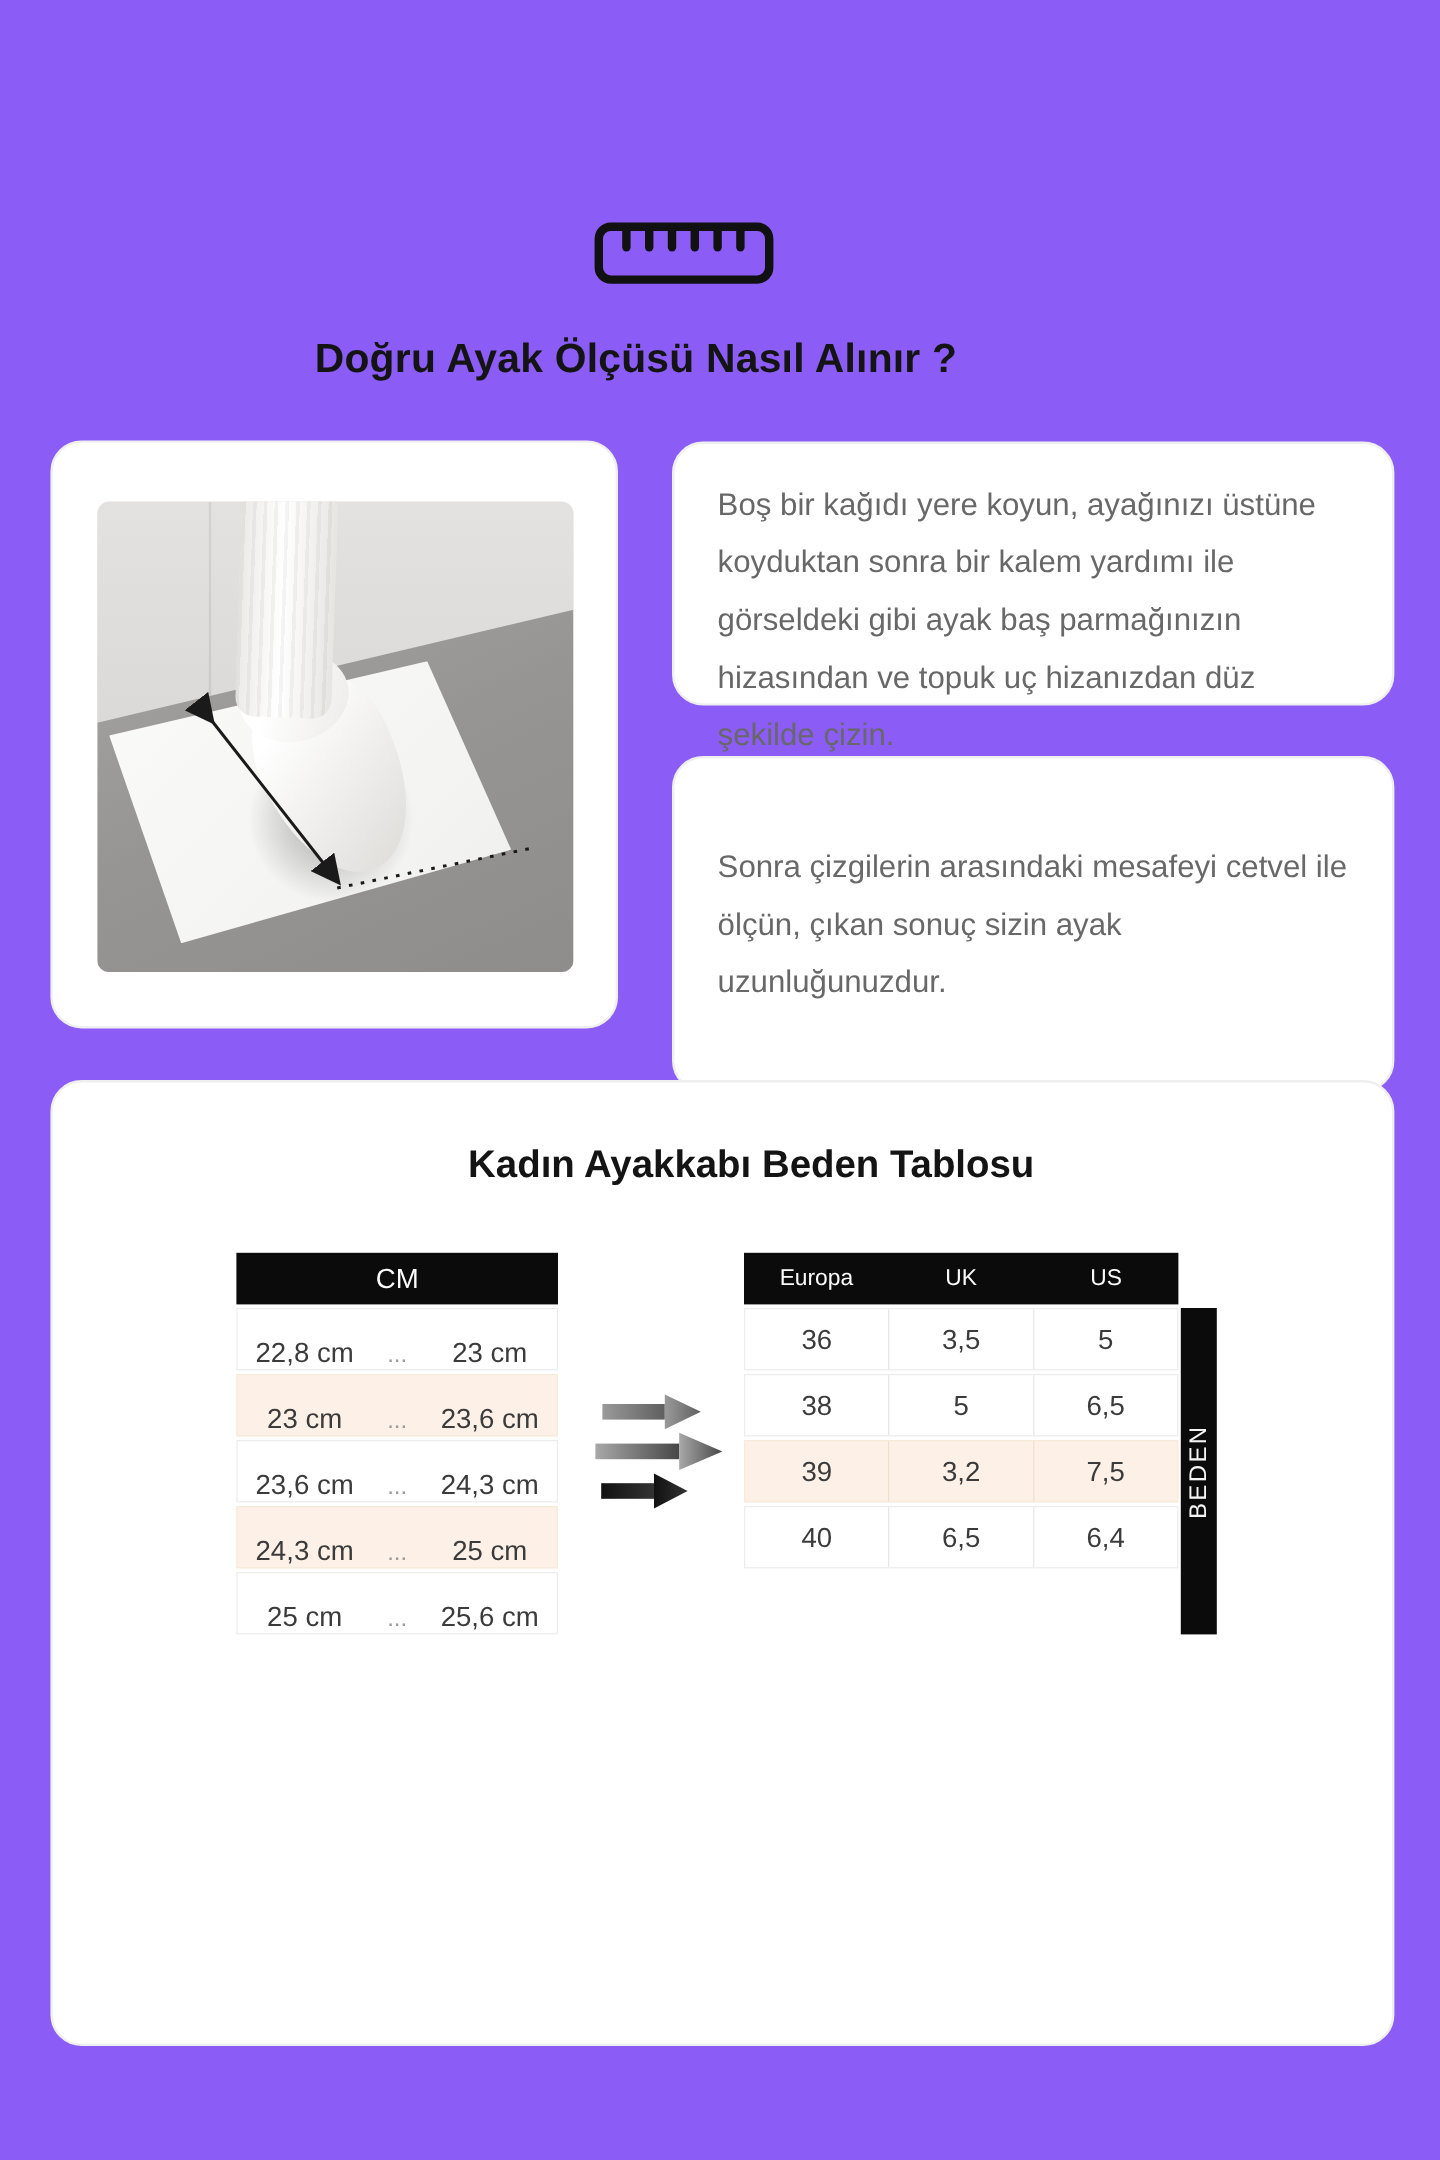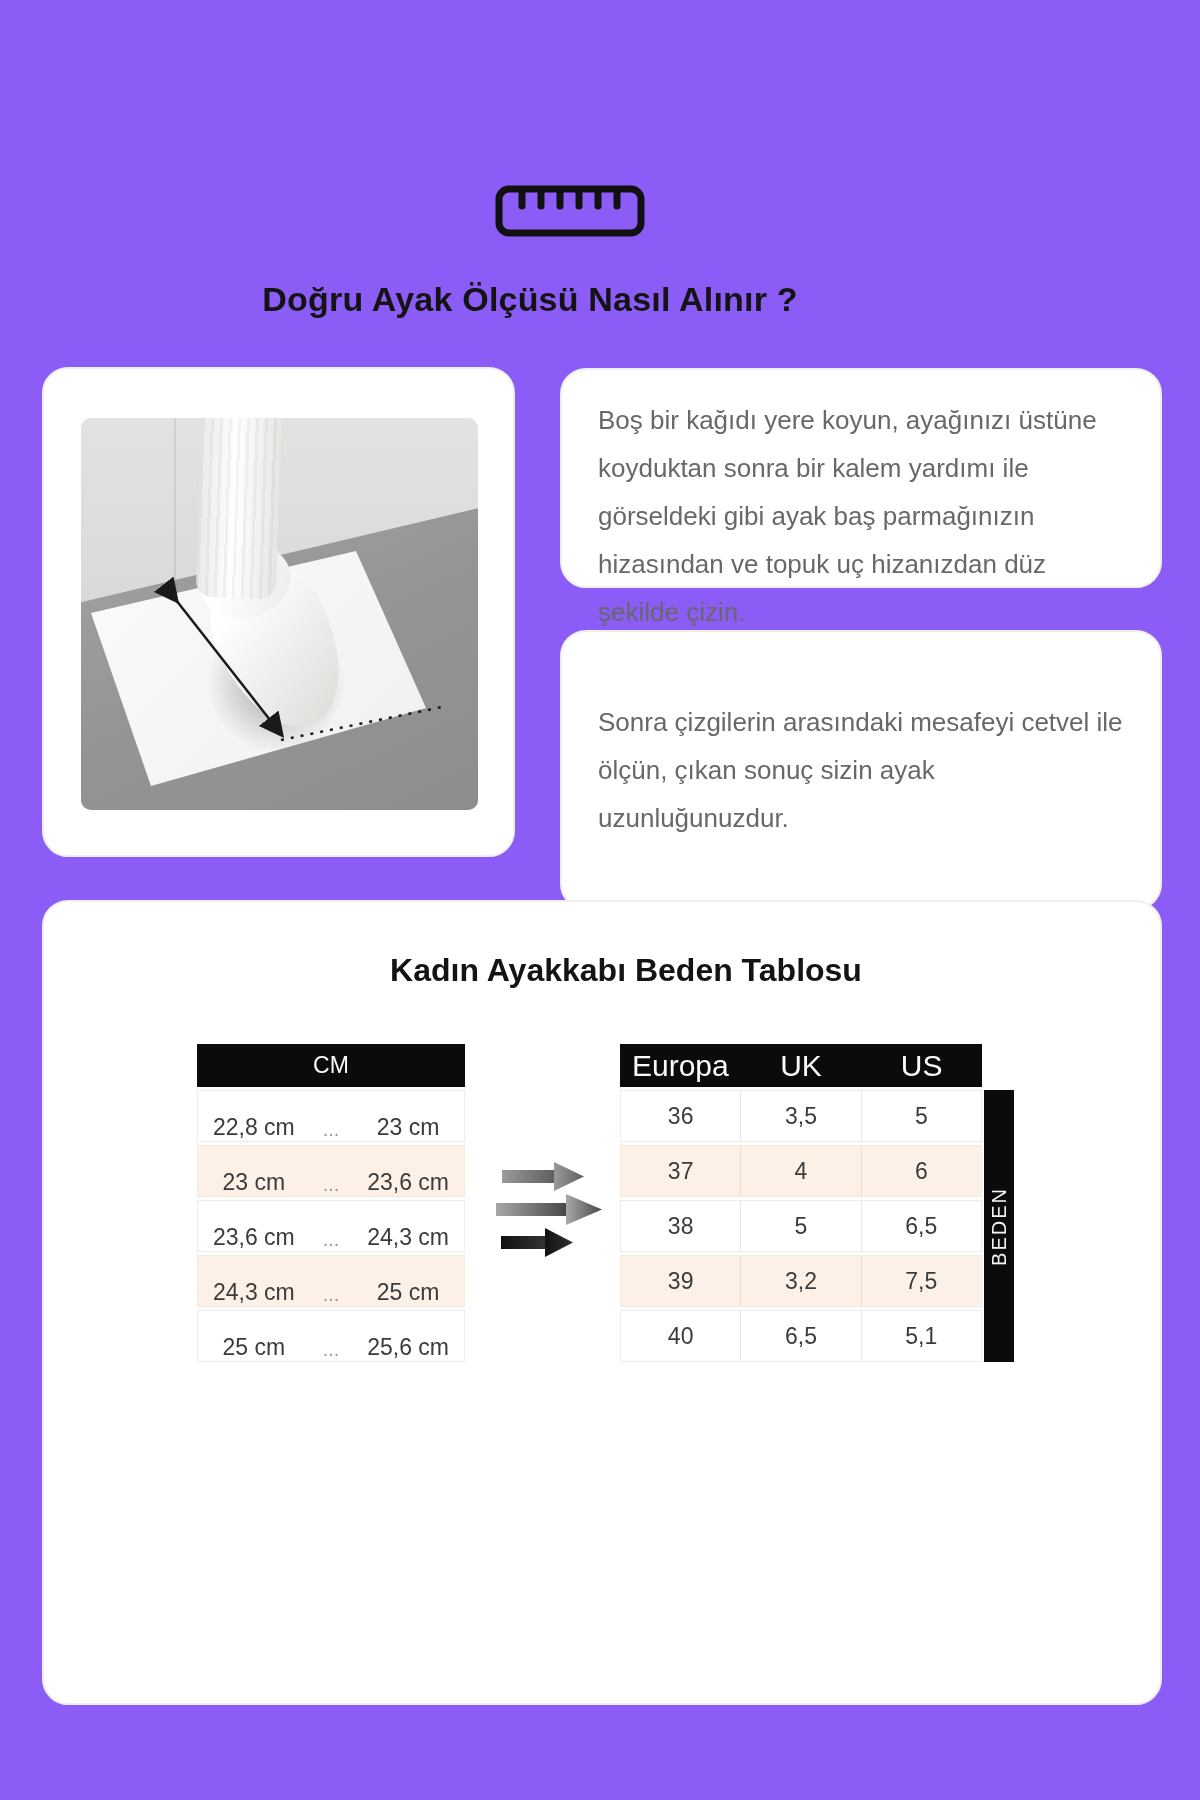--- a/index.html
+++ b/index.html
@@ -52,21 +52,21 @@
   .big-card { left:42px; top:900px; width:1120px; height:805px; }
   .section-title { position:absolute; left:0; top:50px; width:100%; text-align:center;
                    font-size:32px; font-weight:700; color:#141414;padding-left:48px; }
 
   .tbl { position:absolute; top:142px; }
   .cm-tbl { left:153px; width:268px; }
   .eu-tbl { left:576px; width:362px; }
   .tbl-header { height:43px; background:#0b0b0b; display:flex; align-items:center; }
   .tbl-header.single { justify-content:center; }
   .hdr-text { color:#fafafa; font-size:23px; font-weight:500; }
-  .hdr-col { flex:1; text-align:center; color:#fafafa; font-size:30px; font-weight:500; }
+  .hdr-col { flex:1; text-align:center; color:#fafafa; font-size:19px; font-weight:500; }
   .t-row { height:52px; margin-top:3px; display:flex; align-items:flex-end;
            background:#ffffff; border:1px solid #ececec; }
   .t-row.alt { background:#fdf1e7; border-color:#f6ead9; }
   .cm-from, .cm-to { flex:0 0 42%; text-align:center; font-size:23px; color:#3b3b3b; font-weight:500; }
   .cm-sep { flex:0 0 16%; text-align:center; font-size:20px; color:#9b9b9b; }
   .t-cell { flex:1; align-self:stretch; display:flex; align-items:center; justify-content:center;
             font-size:23px; color:#3b3b3b; font-weight:500; }
   .t-cell + .t-cell { border-left:1px solid #e6e6e6; }
   .t-row.alt .t-cell + .t-cell { border-left-color:#eddfce; }
 
@@ -194,39 +194,34 @@
       <div class="tbl-header">
         <span class="hdr-col">Europa</span>
         <span class="hdr-col">UK</span>
         <span class="hdr-col">US</span>
       </div>
       <div class="t-row">
         <span class="t-cell">36</span>
         <span class="t-cell">3,5</span>
         <span class="t-cell">5</span>
       </div>
-      <div class="t-row alt">
-        <span class="t-cell">37</span>
-        <span class="t-cell">4</span>
-        <span class="t-cell">6</span>
-      </div>
       <div class="t-row">
         <span class="t-cell">38</span>
         <span class="t-cell">5</span>
         <span class="t-cell">6,5</span>
       </div>
       <div class="t-row alt">
         <span class="t-cell">39</span>
         <span class="t-cell">3,2</span>
         <span class="t-cell">7,5</span>
       </div>
       <div class="t-row">
         <span class="t-cell">40</span>
         <span class="t-cell">6,5</span>
-        <span class="t-cell">5,1</span>
+        <span class="t-cell">6,4</span>
       </div>
     </div>
 
     <div class="beden-bar">
       <span class="beden-label">BEDEN</span>
     </div>
   </div>
 
 </div>
 

